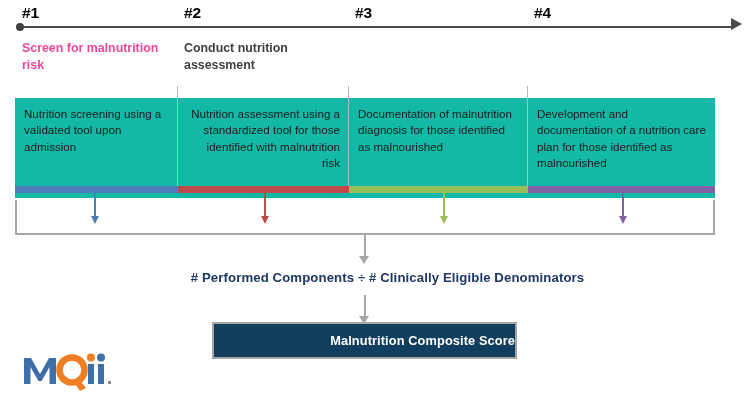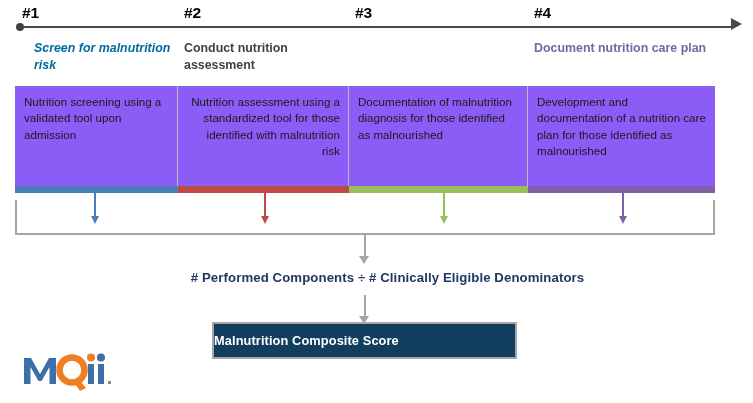--- a/index.html
+++ b/index.html
@@ -16,22 +16,22 @@
   .axis-head{position:absolute;left:731px;top:18px;width:0;height:0;
     border-top:6px solid transparent;border-bottom:6px solid transparent;border-left:11px solid #4a4a4a;}
 
   
   .step-num{position:absolute;top:4px;font-size:15.5px;font-weight:bold;letter-spacing:-.2px;}
 
   
   .step-head{position:absolute;top:40px;font-size:12.4px;font-weight:bold;line-height:17px;}
 
   
-  .desc-wrap{position:absolute;left:15px;top:86px;width:700px;height:100px;
-    background:#8b5cf6;}
+  .desc-wrap{position:absolute;left:15px;top:98px;width:700px;height:100px;
+    background:#14b8a6;}
   .desc-cell{position:absolute;top:0;height:100px;box-sizing:border-box;
     padding:8px 8px 0 9px;font-size:11.6px;line-height:16.4px;color:#1a1a1a;}
   .vdiv{position:absolute;top:86px;width:1px;height:101px;background:#b9b9b9;}
 
   
   .cbar{position:absolute;top:186px;height:7px;}
 
   
   .bracket{position:absolute;left:15px;top:200px;width:700px;height:35px;
     border-left:2px solid #a6a6a6;border-right:2px solid #a6a6a6;border-bottom:2px solid #a6a6a6;
@@ -52,44 +52,43 @@
     font-size:13.2px;font-weight:bold;color:#1f3864;letter-spacing:.1px;padding-left:11px;}
 
   
   .mid-stem2{position:absolute;left:364px;top:295px;width:2px;height:22px;background:#a6a6a6;}
   .mid-head2{position:absolute;left:359px;top:316px;width:0;height:0;
     border-left:5.5px solid transparent;border-right:5.5px solid transparent;border-top:8px solid #a6a6a6;}
 
   
   .score-box{position:absolute;left:212px;top:322px;width:305px;height:37px;
     background:#123e5e;border:2px solid #a6a6a6;box-sizing:border-box;
-    display:flex;align-items:center;justify-content:flex-start;
+    display:flex;align-items:center;justify-content:flex-end;
     color:#ffffff;font-size:12.8px;font-weight:bold;letter-spacing:.1px;}
 
   
   .logo{position:absolute;left:22px;top:348px;width:96px;height:44px;}
   .logo svg{display:block;}
 </style>
 </head>
 <body>
 
 <div id="stage">
 
   <div class="axis-dot"></div>
   <div class="axis-line"></div>
   <div class="axis-head"></div>
 
   <div class="step-num" style="left:22px;">#1</div>
   <div class="step-num" style="left:184px;">#2</div>
   <div class="step-num" style="left:355px;">#3</div>
   <div class="step-num" style="left:534px;">#4</div>
 
-  <div class="step-head" style="left:34px;width:150px;color:#0369a1;font-style:italic;">Screen for malnutrition risk</div>
+  <div class="step-head" style="left:22px;width:150px;color:#ec4899;">Screen for malnutrition risk</div>
   <div class="step-head" style="left:184px;width:158px;color:#404040;">Conduct nutrition assessment</div>
-  <div class="step-head" style="left:534px;width:178px;color:#7D62A5;">Document nutrition care plan</div>
 
   <div class="desc-wrap">
     <div class="desc-cell" style="left:0px;width:162px;">Nutrition screening using a validated tool upon admission</div>
     <div class="desc-cell" style="left:163px;width:170px;text-align:right;">Nutrition assessment using a standardized tool for those identified with malnutrition risk</div>
     <div class="desc-cell" style="left:513px;width:186px;">Development and documentation of a nutrition care plan for those identified as malnourished</div>
     <div class="desc-cell" style="left:334px;width:178px;">Documentation of malnutrition diagnosis for those identified as malnourished</div>
   </div>
   <div class="vdiv" style="left:177px;"></div>
   <div class="vdiv" style="left:348px;"></div>
   <div class="vdiv" style="left:527px;"></div>

